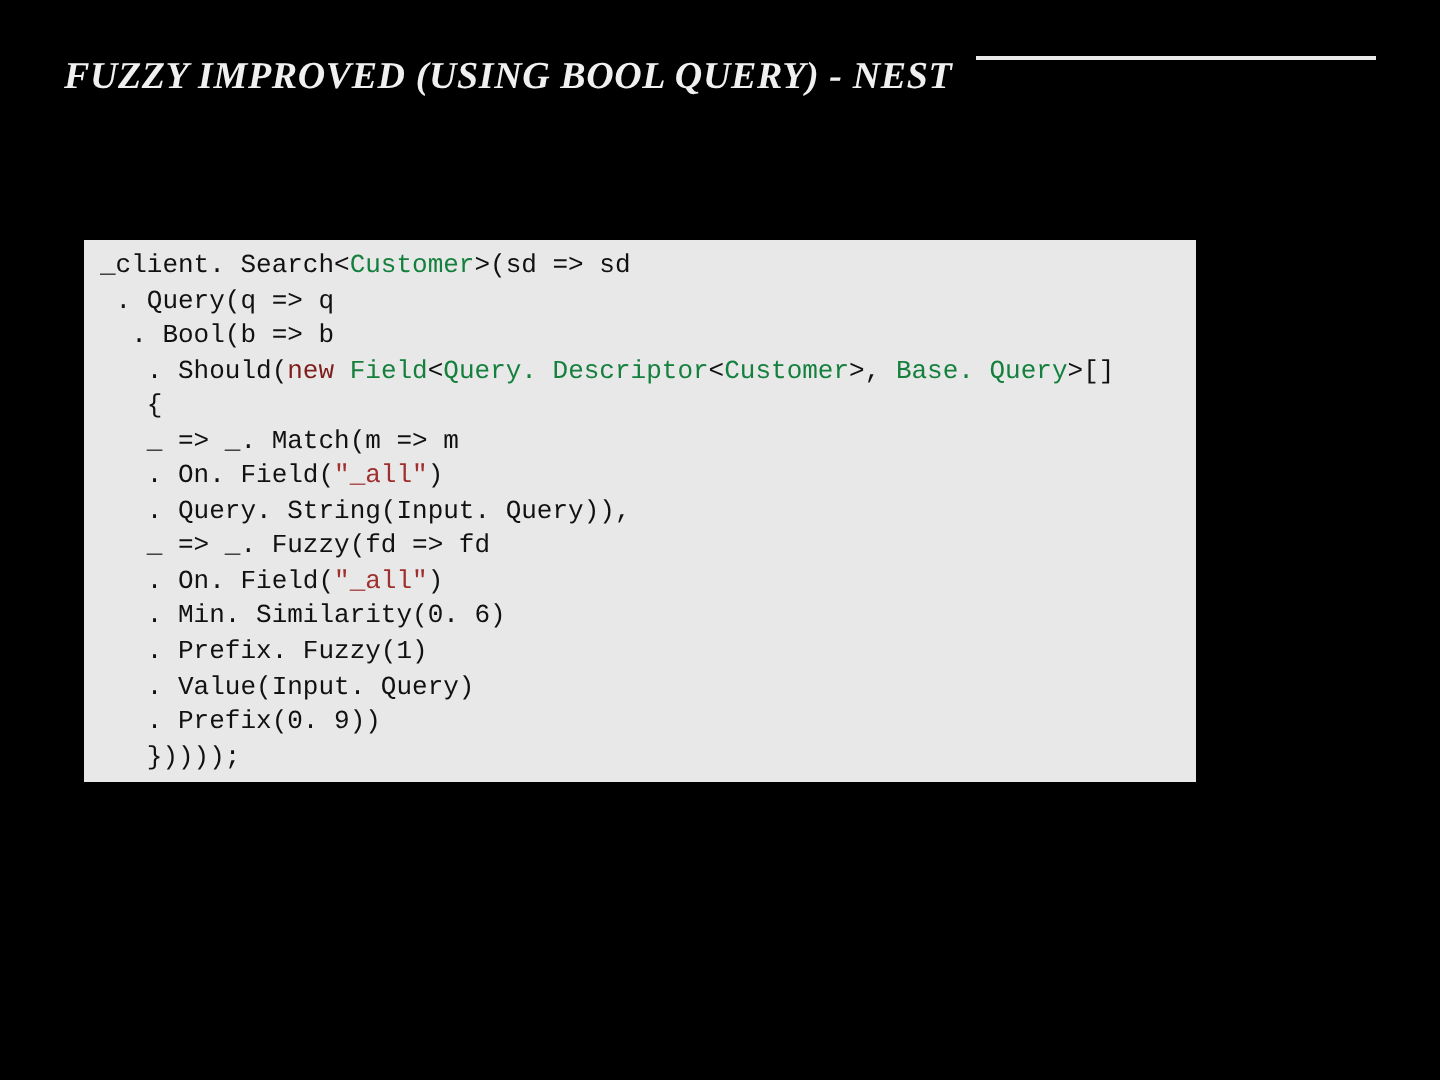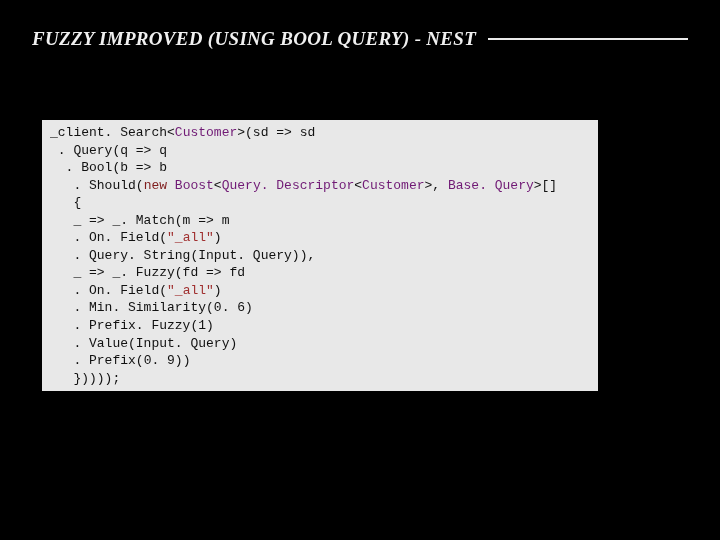--- a/index.html
+++ b/index.html
@@ -17,21 +17,20 @@
     background: #000;
     position: relative;
     box-sizing: border-box;
   }
   .title-row {
     position: absolute;
     top: 28px;
     left: 32px;
     right: 32px;
     display: flex;
-    align-items: center;
   }
   .title {
     color: #f0f0f0;
     font-style: italic;
     font-weight: bold;
     font-size: 19px;
     letter-spacing: 0.3px;
     white-space: nowrap;
     padding-right: 12px;
   }
@@ -47,38 +46,38 @@
     background: #e8e8e8;
     font-family: Consolas, 'Courier New', monospace;
     font-size: 13px;
     line-height: 1.35;
     color: #111;
     padding: 4px 8px 4px 8px;
     white-space: pre;
     min-width: 540px;
   }
   .kw   { color: #7f1d1d; }      
-  .type { color: #701a75; }      
+  .type { color: #15803d; }      
   .num  { color: #111; margin-top: 36px; }
   .str  { color: #a03030; }      
 </style>
 </head>
 <body>
 
 <div class="slide">
 
   <div class="title-row">
     <div class="title">FUZZY IMPROVED (USING BOOL QUERY) - NEST</div>
     <div class="title-rule"></div>
   </div>
 
   <div class="code-block"><span><span>_client. Search&lt;</span><span class="type">Customer</span><span>&gt;(sd =&gt; sd</span></span>
 <span> . Query(q =&gt; q</span>
 <span>  . Bool(b =&gt; b</span>
-<span><span>   . Should(</span><span class="kw">new</span><span> </span><span class="type">Boost</span><span>&lt;</span><span class="type">Query. Descriptor</span><span>&lt;</span><span class="type">Customer</span><span>&gt;, </span><span class="type">Base. Query</span><span>&gt;[]</span></span>
+<span><span>   . Should(</span><span class="kw">new</span><span> </span><span class="type">Field</span><span>&lt;</span><span class="type">Query. Descriptor</span><span>&lt;</span><span class="type">Customer</span><span>&gt;, </span><span class="type">Base. Query</span><span>&gt;[]</span></span>
 <span>   {</span>
 <span>   _ =&gt; _. Match(m =&gt; m</span>
 <span><span>   . On. Field(</span><span class="str">"_all"</span><span>)</span></span>
 <span>   . Query. String(Input. Query)),</span>
 <span>   _ =&gt; _. Fuzzy(fd =&gt; fd</span>
 <span><span>   . On. Field(</span><span class="str">"_all"</span><span>)</span></span>
 <span><span>   . Min. Similarity(</span><span class="num">0. 6</span><span>)</span></span>
 <span><span>   . Prefix. Fuzzy(</span><span class="num">1</span><span>)</span></span>
 <span>   . Value(Input. Query)</span>
 <span><span>   . Prefix(</span><span class="num">0. 9</span><span>))</span></span>

